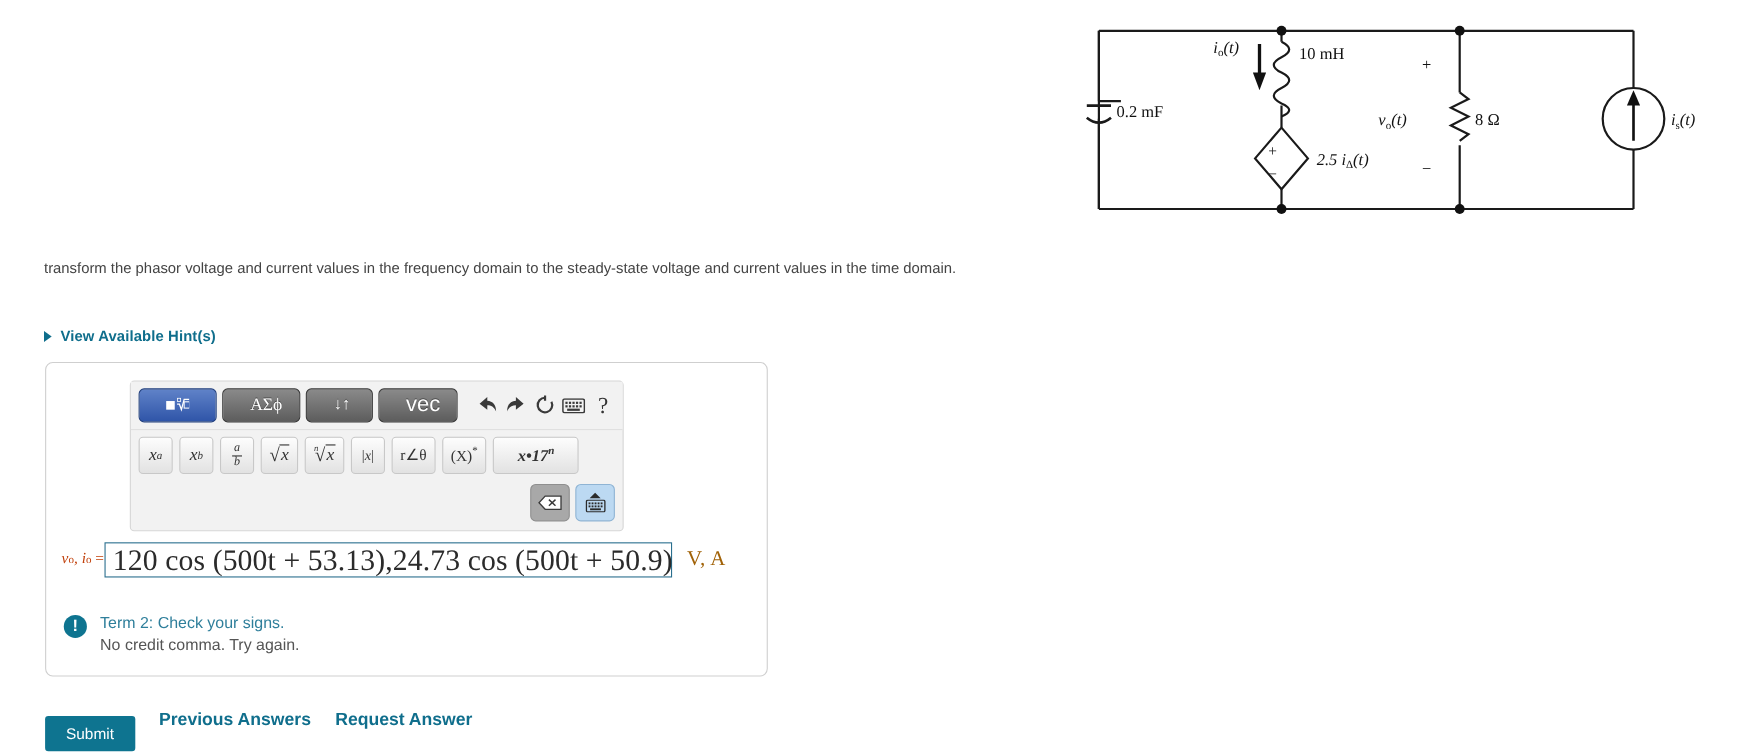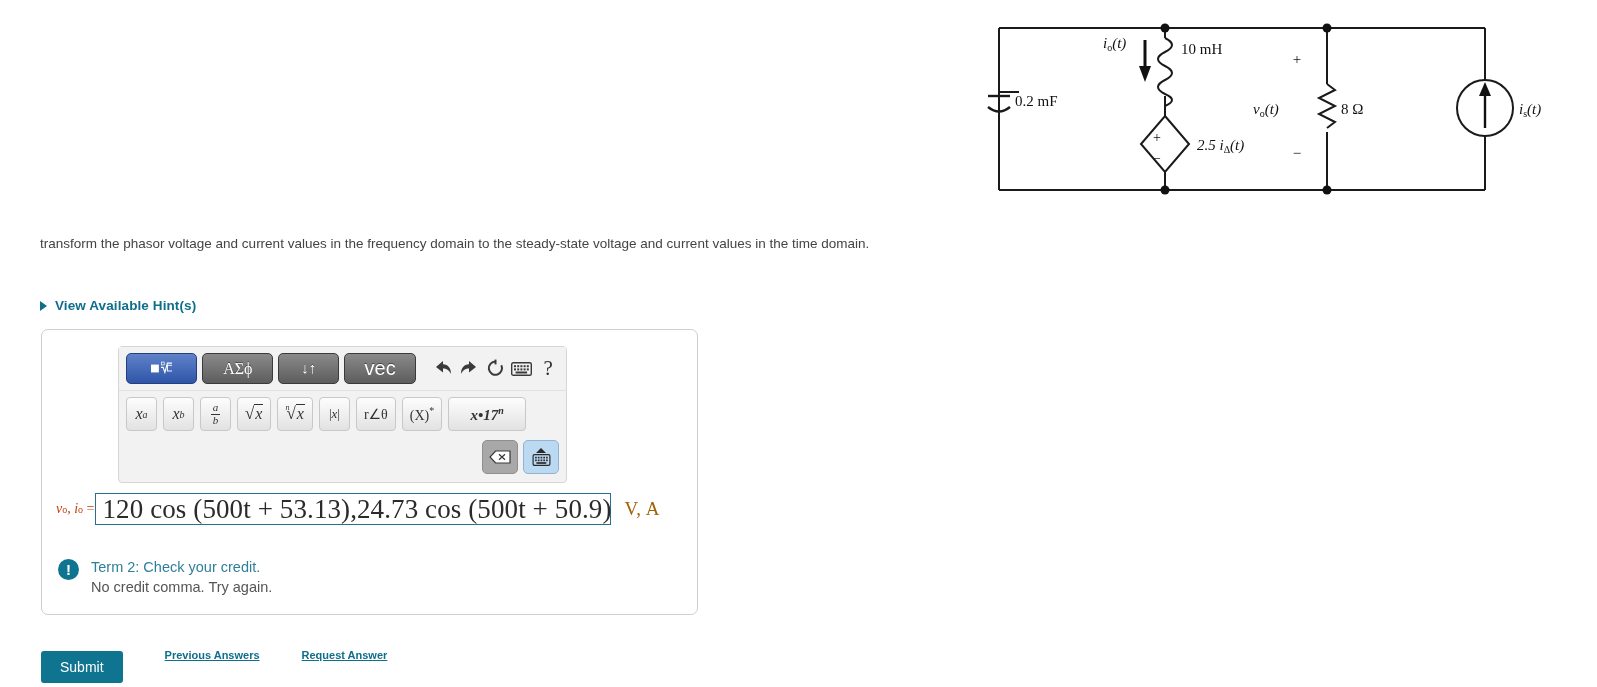--- a/index.html
+++ b/index.html
@@ -111,21 +111,20 @@
   
   .mbtn {
     height: 31px;
     min-width: 34px;
     border-radius: 5px;
     border: 1px solid #3a3a3a;
     background: linear-gradient(#8a8a8a, #5d5d5d);
     color: #ffffff;
     display: flex;
     align-items: center;
-    justify-content: center;
     font-size: 16px;
     padding: 0 24px;
     box-sizing: border-box;
     cursor: pointer;
     text-shadow: 0 -1px 0 rgba(0,0,0,.45);
     font-family: "Liberation Serif", serif;
   }
   .mbtn.active {
     background: linear-gradient(#5f82c8, #2f55a8);
     border-color: #22407f;
@@ -300,25 +299,23 @@
     border: none;
     border-radius: 3px;
     font-size: 14px;
     font-family: "Liberation Sans", sans-serif;
     padding: 8px 19px;
     cursor: pointer;
     margin-top: 24px;
   }
   .link-action {
     color: #0f6e8c;
-    font-size: 11px;
+    font-size: 16px;
     font-weight: bold;
-    text-decoration: underline;
-    cursor: pointer;
-    margin-left: 20px;
+    cursor: pointer;
   }
 </style>
 </head>
 <body>
 
 <div id="circuit-figure">
   <svg width="560" height="200" viewBox="0 0 560 200" xmlns="http://www.w3.org/2000/svg">
     <g stroke="#1a1a1a" stroke-width="2" fill="none">
 
       <path d="M14 20 H500"></path>
@@ -548,21 +545,21 @@
     </span>
     <div id="answer-input-box">
       <span id="answer-expression">120 cos (500t + 53.13),24.73 cos (500t + 50.9)</span>
     </div>
     <span id="answer-units">V, A</span>
   </div>
 
   <div id="feedback">
     <div class="fb-icon">!</div>
     <div class="fb-text">
-      <div class="fb-title">Term 2: Check your credit.</div>
+      <div class="fb-title">Term 2: Check your signs.</div>
       <div class="fb-sub">No credit comma. Try again.</div>
     </div>
   </div>
 </div>
 
 <div id="actions">
   <button id="submit-button">Submit</button>
   <span class="link-action">Previous Answers</span>
   <span class="link-action">Request Answer</span>
 </div>

